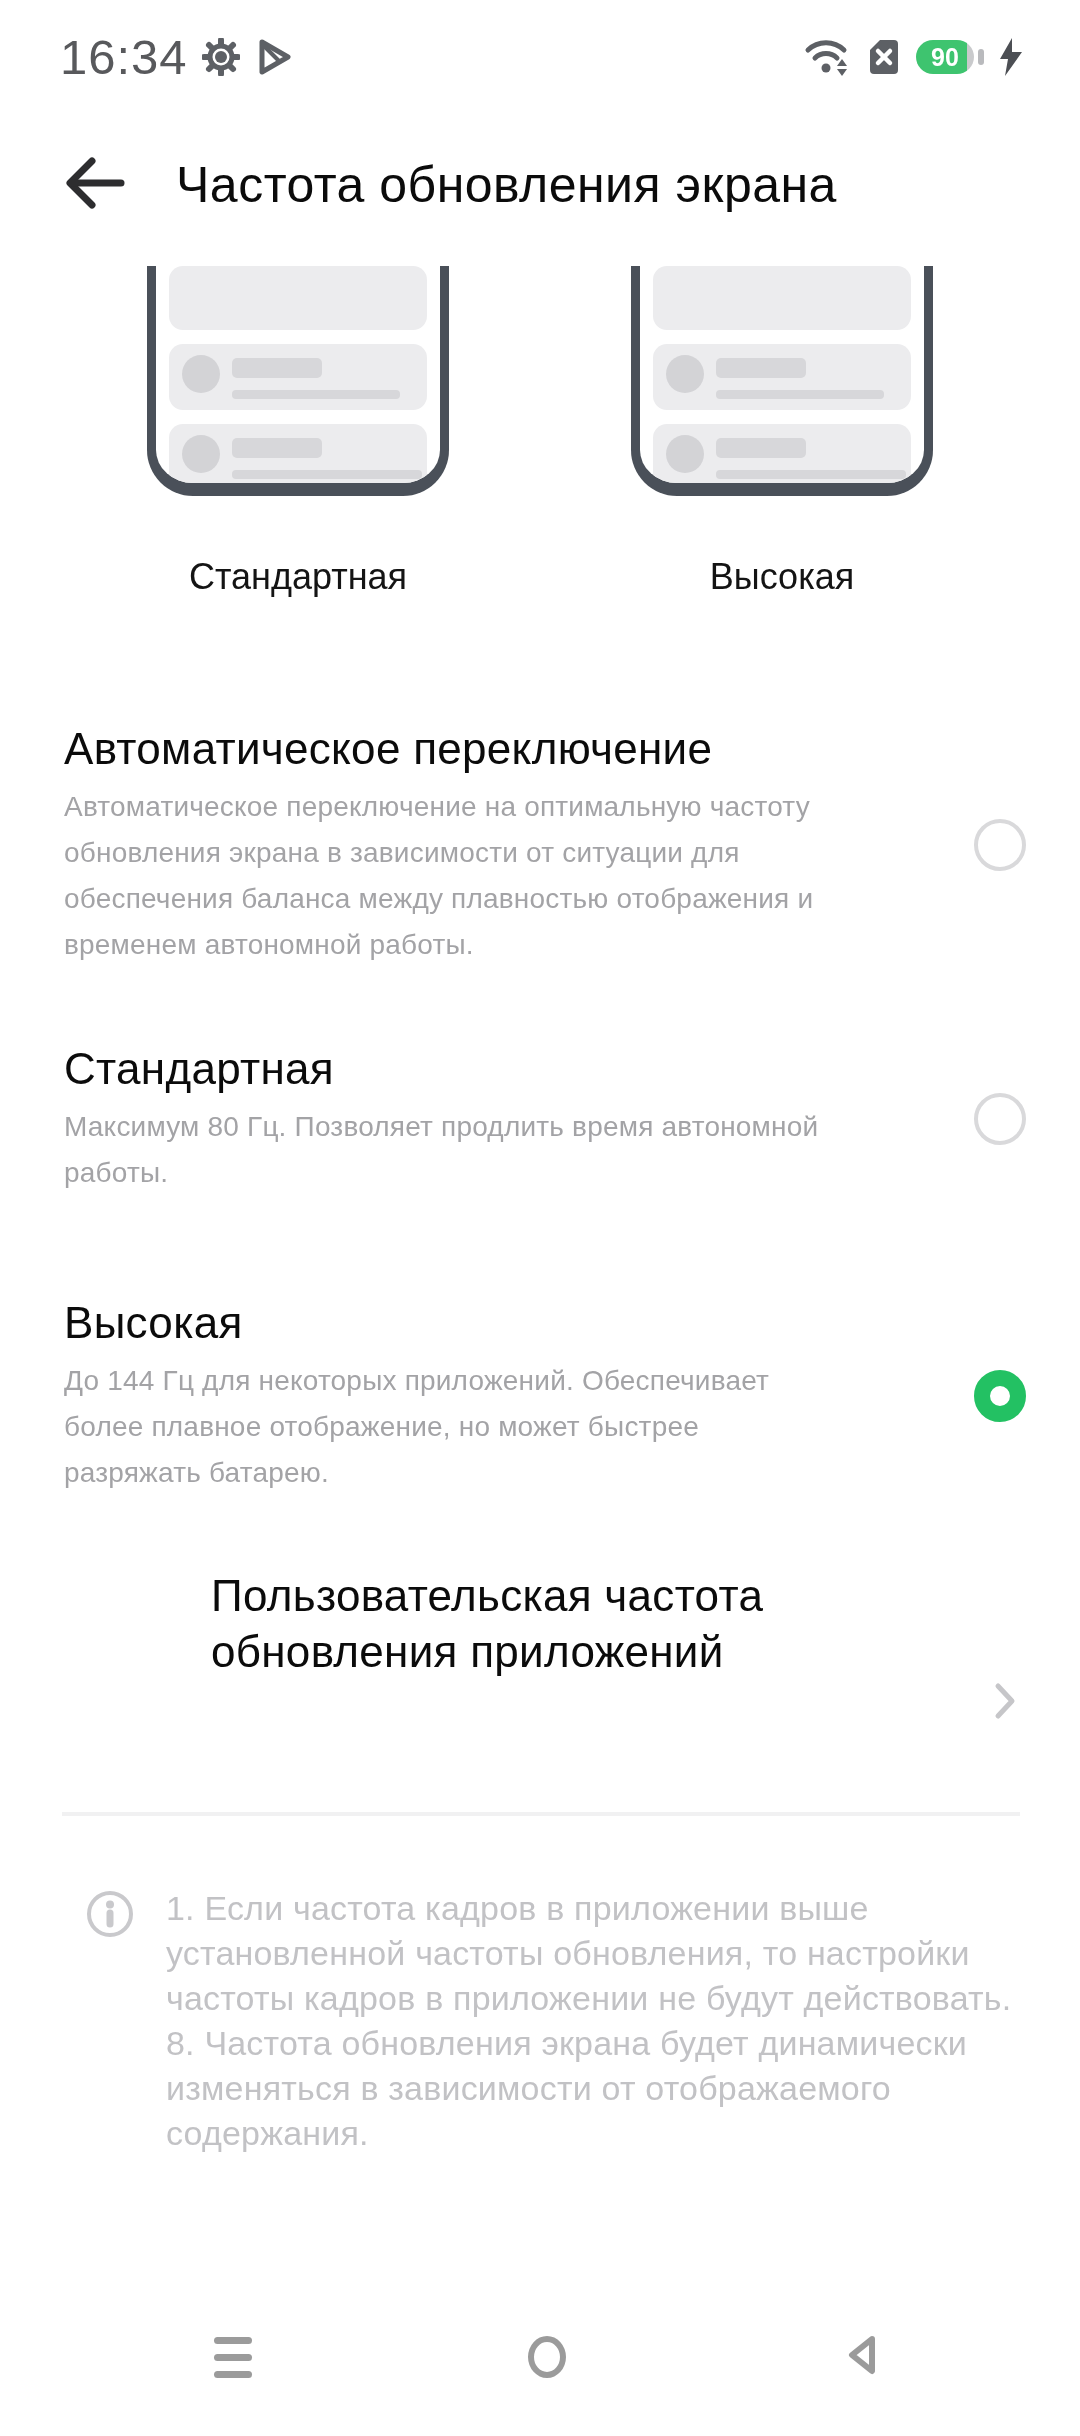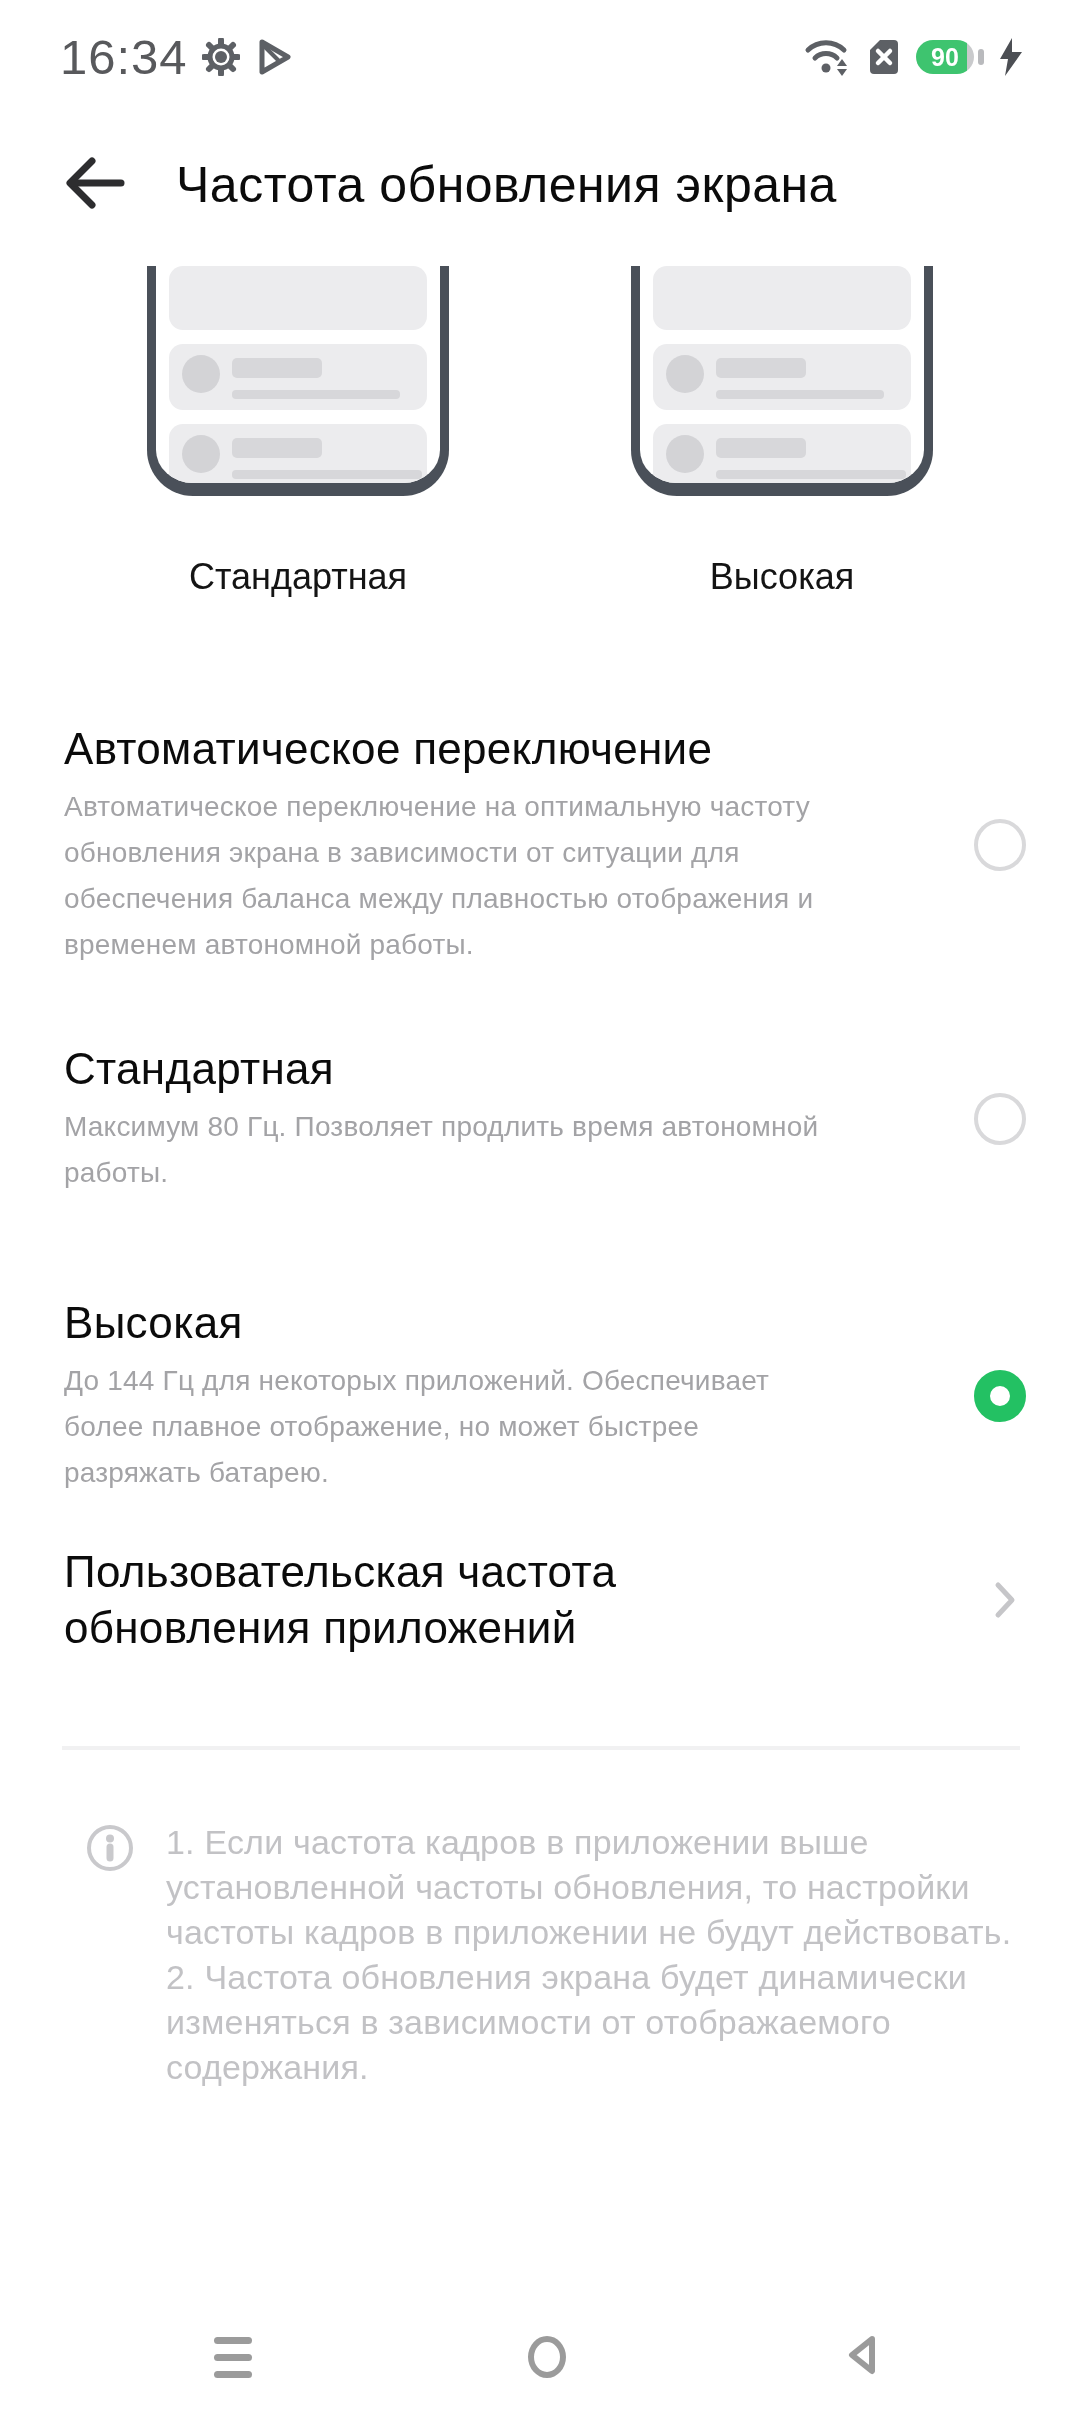--- a/index.html
+++ b/index.html
@@ -73,21 +73,21 @@
   .option + .option{margin-top:74px;}
   .option.third{margin-top:100px;}
   .opt-text{width:772px;}
   .opt-title{font-size:44px;line-height:54px;font-weight:500;color:var(--ink-strong);letter-spacing:0.3px;}
   .opt-desc{margin-top:8px;font-size:28px;line-height:46px;color:var(--desc);letter-spacing:0.2px;}
   .radio{margin-left:auto;width:52px;height:52px;border-radius:50%;
     border:4px solid var(--radio-border);background:#fff;flex:none;}
   .radio.selected{border:16px solid var(--accent_green);}
 
   
-  .custom-row{display:flex;align-items:center;margin-top:48px;padding:0 62px 0 64px;}
+  .custom-row{display:flex;align-items:center;margin-top:72px;padding:0 62px 0 64px;flex-direction:column;}
   .custom-label{width:660px;font-size:44px;line-height:56px;font-weight:500;color:var(--ink-strong);letter-spacing:0.3px;}
   .chevron{margin-left:auto;display:flex;align-items:center;}
 
   .divider{height:4px;background:var(--divider);margin:90px 60px 0 62px;}
 
   
   .notes{display:flex;align-items:flex-start;margin-top:70px;padding:0 56px 0 86px;}
   .note-icon{flex:none;margin-top:4px;}
   .note-text{margin-left:32px;width:846px;font-size:34px;line-height:45px;color:var(--note);letter-spacing:0.2px;}
 
@@ -270,21 +270,21 @@
   <div class="notes">
     <span class="note-icon">
       <svg width="48" height="48" viewBox="0 0 48 48">
         <circle cx="24" cy="24" r="21" fill="none" stroke="#c9c9cc" stroke-width="4"></circle>
         <circle cx="24" cy="14.5" r="4" fill="#c9c9cc"></circle>
         <line x1="24" y1="23" x2="24" y2="34" stroke="#c9c9cc" stroke-width="7" stroke-linecap="round"></line>
       </svg>
     </span>
     <div class="note-text">
       <p>1. Если частота кадров в приложении выше установленной частоты обновления, то настройки частоты кадров в приложении не будут действовать.</p>
-      <p>2. Частота обновления экрана будет динамически изменяться в зависимости от отображаемого содержания.</p>
+      <p>8. Частота обновления экрана будет динамически изменяться в зависимости от отображаемого содержания.</p>
     </div>
   </div>
 
   <div class="nav">
     <div class="nav-btn">
       <span style="display:flex;flex-direction:column;align-items:center;">
         <span class="menu-bar"></span>
           <span class="menu-bar"></span>
           <span class="menu-bar"></span>
       </span>

